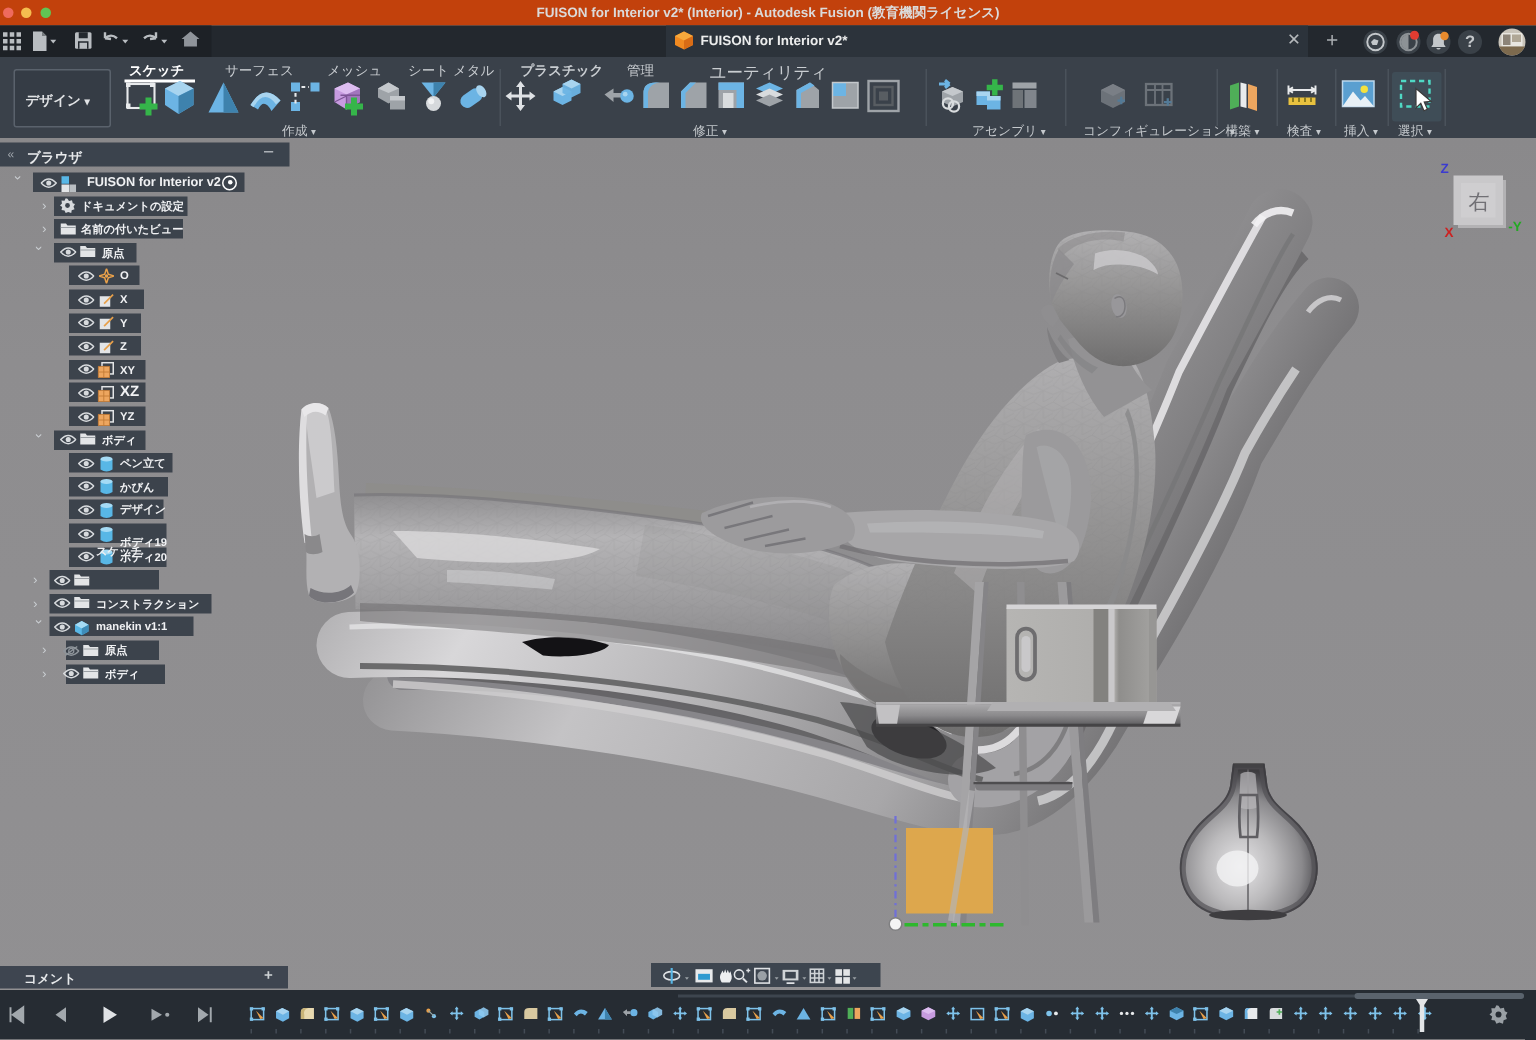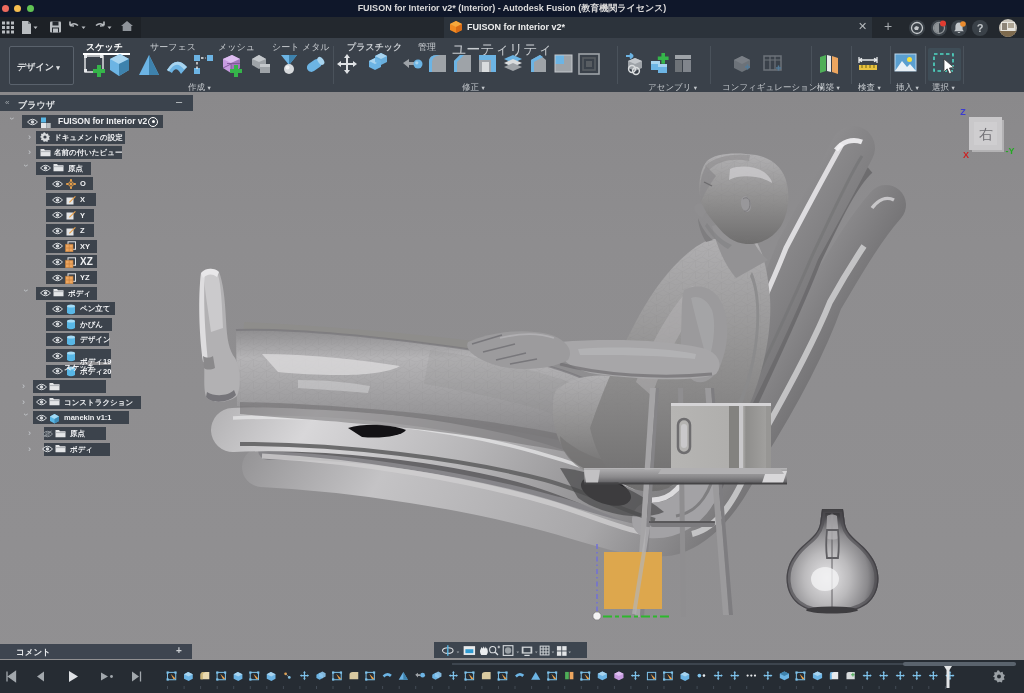--- a/index.html
+++ b/index.html
@@ -167,21 +167,21 @@
       <circle cx="597" cy="524" r="4.2" fill="#f4f4f4" stroke="#808082" stroke-width="1"></circle>
       <rect x="972" y="28" width="32" height="32" fill="#b3b2b4"></rect>
       <rect x="969" y="25" width="33" height="33" fill="#c9c8ca"></rect>
       <rect x="974" y="30" width="23" height="23" fill="#cfced0"></rect>
       <text x="986" y="47" font-size="14" fill="#717075" text-anchor="middle" font-family="Liberation Sans">右</text>
       <text x="963" y="23" font-size="9" font-weight="bold" fill="#3b3bd0" text-anchor="middle">Z</text>
       <text x="966" y="66" font-size="9" font-weight="bold" fill="#cc2222" text-anchor="middle">X</text>
       <text x="1010" y="62" font-size="9" font-weight="bold" fill="#22aa22" text-anchor="middle">-Y</text>
 </svg>
 
-<div class="abs" style="left:0;top:0;width:1024px;height:17px;background:#0f172a">
+<div class="abs" style="left:0;top:0;width:1024px;height:17px;background:#c2410c">
  <div class="abs" style="left:1.5px;top:5px;width:7px;height:7px;border-radius:50%;background:#ee6a5e"></div>
  <div class="abs" style="left:14px;top:5px;width:7px;height:7px;border-radius:50%;background:#f5bd4f"></div>
  <div class="abs" style="left:26.5px;top:5px;width:7px;height:7px;border-radius:50%;background:#61c454"></div>
  <div class="abs bold" style="left:0;top:2px;width:1024px;text-align:center;font-size:9px;color:#dbdada">FUISON for Interior v2* (Interior) - Autodesk Fusion (教育機関ライセンス)</div>
 </div>
 <div class="abs" style="left:0;top:17px;width:1024px;height:21px;background:#23282e">
       <div class="abs" style="left:0;top:0;width:141px;height:21px;background:#1d2126"></div>
       <div class="abs" style="left:444px;top:0;width:428px;height:21px;background:#2c333b"></div>
       <svg class="abs" style="left:0;top:0" width="300" height="21" viewBox="0 0 300 21">
 <g fill="#b9bdc1">
@@ -245,21 +245,21 @@
     </div>
 <div class="abs" style="left:0;top:38px;width:1024px;height:54px;background:#3a414a">
       <div class="abs" style="left:9px;top:8px;width:65px;height:39px;border:1px solid #5a626c;border-radius:2px;background:#353c45"></div>
       <div class="abs bold" style="left:17px;top:23px;font-size:9px;color:#e2e4e6">デザイン <span style="font-size:7px">▾</span></div>
       <div class="abs" style="left:86px;top:3px;font-size:9px;font-weight:bold;color:#ffffff">スケッチ</div>
       <div class="abs" style="left:150px;top:3px;font-size:9px;font-weight:normal;color:#c9cdd1">サーフェス</div>
       <div class="abs" style="left:218px;top:3px;font-size:9px;font-weight:normal;color:#c9cdd1">メッシュ</div>
       <div class="abs" style="left:272px;top:3px;font-size:9px;font-weight:normal;color:#c9cdd1">シート メタル</div>
       <div class="abs" style="left:347px;top:3px;font-size:9px;font-weight:bold;color:#c9cdd1">プラスチック</div>
       <div class="abs" style="left:418px;top:3px;font-size:9px;font-weight:normal;color:#c9cdd1">管理</div>
-      <div class="abs" style="left:452px;top:3px;font-size:14px;font-weight:normal;color:#c9cdd1">ユーティリティ</div>
+      <div class="abs" style="left:473px;top:3px;font-size:11px;font-weight:normal;color:#c9cdd1">ユーティリティ</div>
       <div class="abs" style="left:83px;top:15px;width:47px;height:1.5px;background:#ffffff"></div>
       <div class="abs" style="left:188px;top:43.5px;font-size:8.5px;color:#c5c9cd;white-space:nowrap">作成 <span style="font-size:6.5px">▾</span></div>
       <div class="abs" style="left:462px;top:43.5px;font-size:8.5px;color:#c5c9cd;white-space:nowrap">修正 <span style="font-size:6.5px">▾</span></div>
       <div class="abs" style="left:648px;top:43.5px;font-size:8.5px;color:#c5c9cd;white-space:nowrap">アセンブリ <span style="font-size:6.5px">▾</span></div>
       <div class="abs" style="left:722px;top:43.5px;font-size:8.5px;color:#c5c9cd;white-space:nowrap">コンフィギュレーション <span style="font-size:6.5px">▾</span></div>
       <div class="abs" style="left:817px;top:43.5px;font-size:8.5px;color:#c5c9cd;white-space:nowrap">構築 <span style="font-size:6.5px">▾</span></div>
       <div class="abs" style="left:858px;top:43.5px;font-size:8.5px;color:#c5c9cd;white-space:nowrap">検査 <span style="font-size:6.5px">▾</span></div>
       <div class="abs" style="left:896px;top:43.5px;font-size:8.5px;color:#c5c9cd;white-space:nowrap">挿入 <span style="font-size:6.5px">▾</span></div>
       <div class="abs" style="left:932px;top:43.5px;font-size:8.5px;color:#c5c9cd;white-space:nowrap">選択 <span style="font-size:6.5px">▾</span></div>
       <div class="abs" style="left:333px;top:8px;width:1px;height:38px;background:#4a525b"></div>

